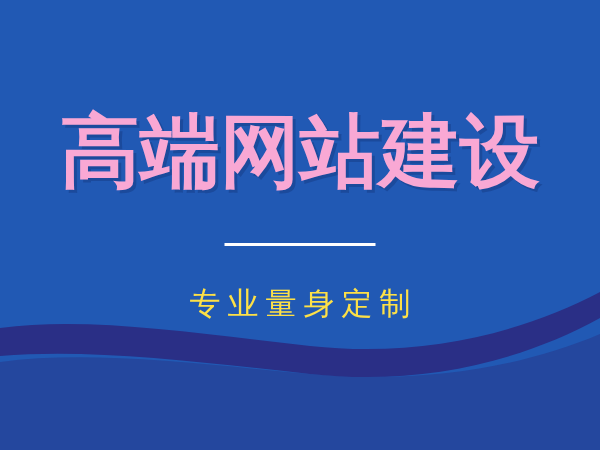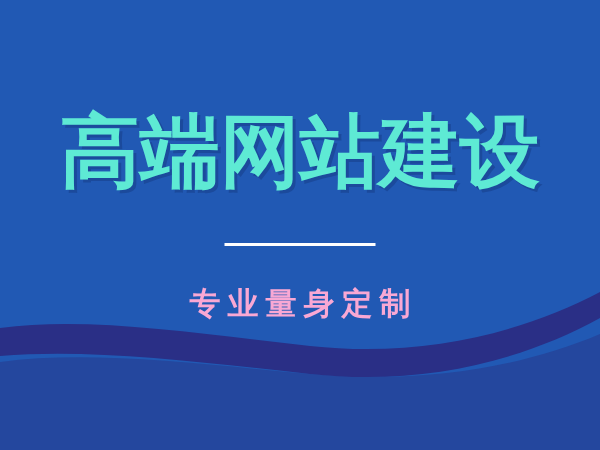--- a/index.html
+++ b/index.html
@@ -45,21 +45,21 @@
   .headline {
     margin: 0;
     position: absolute;
     top: 112px;
     left: 0;
     width: 600px;
     text-align: center;
     font-size: 80px;
     line-height: 1;
     font-weight: 700;
-    color: #5eead4;
+    color: #f9a8d4;
     letter-spacing: 0px;
     text-shadow: 3px 3px 0 #1b4a9c;
     white-space: nowrap;
   }
 
   .divider {
     position: absolute;
     top: 243px;
     left: 50%;
     transform: translateX(-50%);
@@ -70,22 +70,22 @@
 
   .subhead {
     margin: 0;
     position: absolute;
     top: 287px;
     left: 0;
     width: 600px;
     text-align: center;
     font-size: 31px;
     line-height: 1.1;
-    font-weight: 700;
-    color: #f9a8d4;
+    font-weight: 400;
+    color: #fde047;
     letter-spacing: 7px;
     
     text-indent: 7px;
     white-space: nowrap;
   }
 </style>
 </head>
 <body>
 
 <div class="banner">

